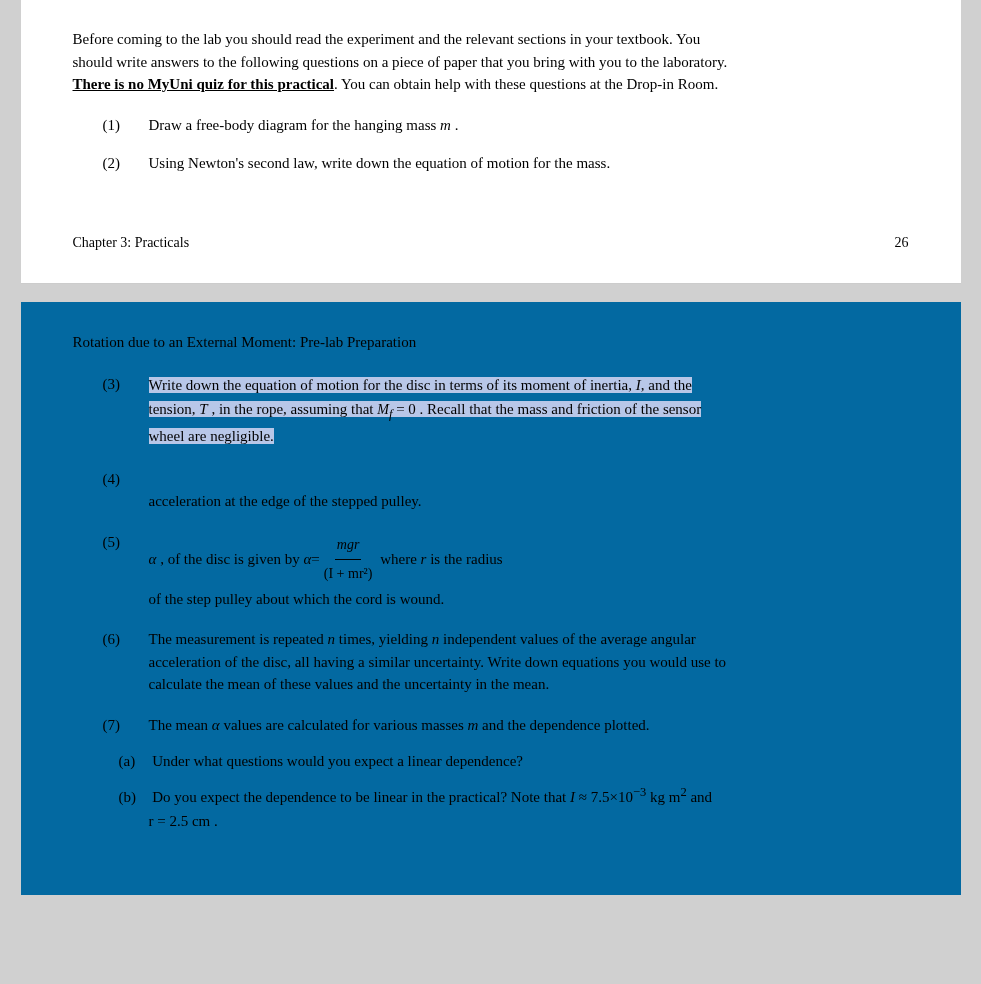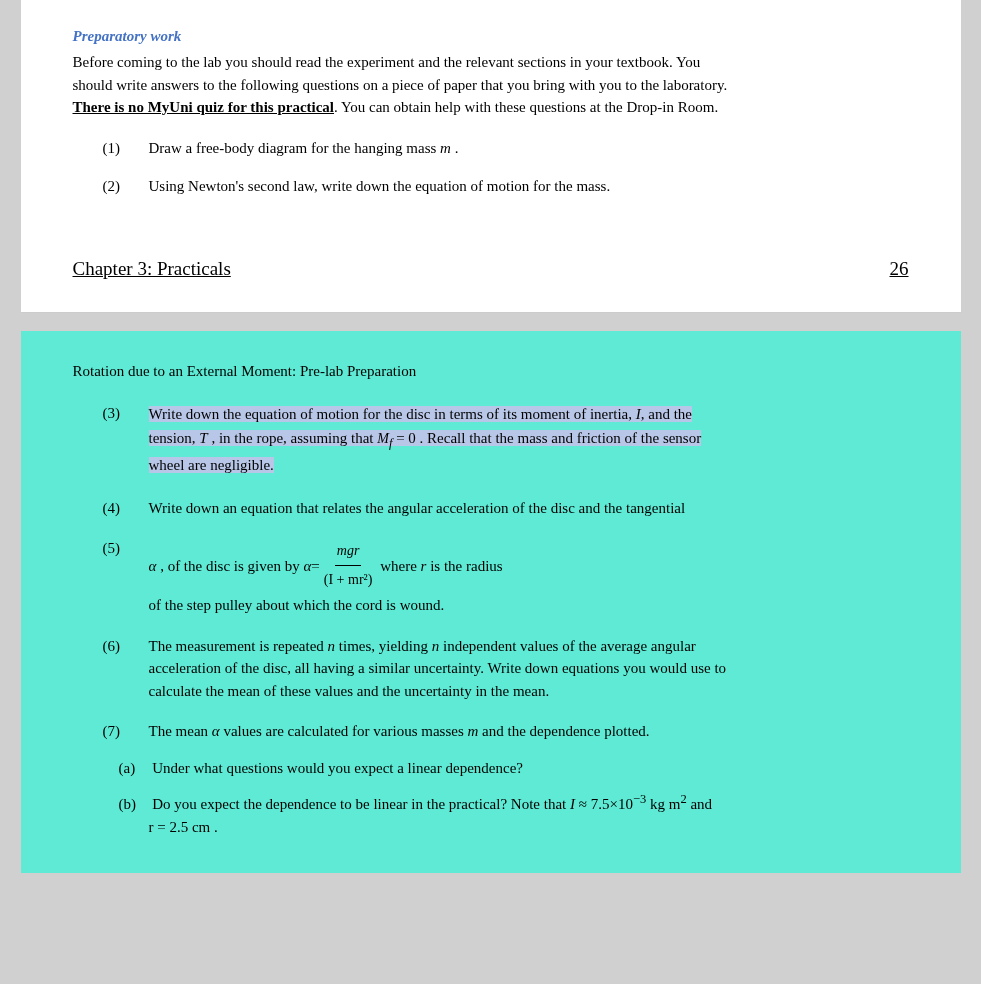--- a/index.html
+++ b/index.html
@@ -13,25 +13,25 @@
 
     .page-top {
       background: #ffffff;
       width: 940px;
       margin: 0 auto;
       padding: 28px 52px 32px 52px;
       border-bottom: 1px solid #ccc;
     }
 
     .page-bottom {
-      background: #5eead4;
+      background: #0369a1;
       width: 940px;
       margin: 12px auto;
       margin-top: 18px;
-      padding: 32px 52px 24px 52px;
+      padding: 32px 52px 52px 52px;
     }
 
     .preparatory-title {
       color: #4472C4;
       font-style: italic;
       font-weight: bold;
       font-size: 15px;
       margin-bottom: 6px;
     }
 
@@ -72,23 +72,22 @@
 
     .italic-var {
       font-style: italic;
     }
 
     .chapter-footer {
       display: flex;
       justify-content: space-between;
       align-items: center;
       margin-top: 60px;
-      font-size: 19px;
-      color: #000;
-      text-decoration: underline;
+      font-size: 14px;
+      color: #000;
     }
 
     .section-title {
       font-size: 15px;
       margin-bottom: 22px;
       color: #000;
     }
 
     .highlighted {
       background-color: #b8c7e8;
@@ -130,21 +129,20 @@
 
     .sub-q-label {
       min-width: 30px;
       display: inline-block;
     }
   </style>
 </head>
 <body>
 
 <div class="page-top">
-  <div class="preparatory-title">Preparatory work</div>
   <p class="intro-text">
     <span>Before coming to the lab you should read the experiment and the relevant sections in your textbook. You</span><br>
     <span>should write answers to the following questions on a piece of paper that you bring with you to the laboratory.</span><br>
     <span class="bold-underline">There is no MyUni quiz for this practical</span><span>. You can obtain help with these questions at the Drop-in Room.</span>
   </p>
 
   <div class="questions-list">
     <div class="question-item">
       <span class="q-num">(1)</span>
       <span class="q-text">
@@ -175,21 +173,22 @@
           <span>Write down the equation of motion for the disc in terms of its moment of inertia,&nbsp;</span><span class="italic-var">I</span><span>, and the</span><br>
           <span>tension,&nbsp;</span><span class="italic-var">T</span><span>&nbsp;, in the rope, assuming that&nbsp;</span><span class="italic-var" style="font-size:14px;">M</span><sub class="italic-var">f</sub><span>&nbsp;= 0 . Recall that the mass and friction of the sensor</span><br>
           <span>wheel are negligible.</span>
         </span>
       </span>
     </div>
 
     <div class="question-item" style="margin-bottom:18px;">
       <span class="q-num">(4)</span>
       <span class="q-text">
-        <span>Write down an equation that relates the angular acceleration of the disc and the tangential</span><br>
+        <br>
+        <span>acceleration at the edge of the stepped pulley.</span>
       </span>
     </div>
 
     <div class="question-item" style="margin-bottom:18px; align-items:flex-start;">
       <span class="q-num">(5)</span>
       <span class="q-text">
         <span style="display:inline-flex; align-items:center; flex-wrap:wrap; line-height:2;">
             <span class="italic-var">α</span>
             <span>&nbsp;, of the disc is given by&nbsp;</span>
             <span class="italic-var">α</span>

